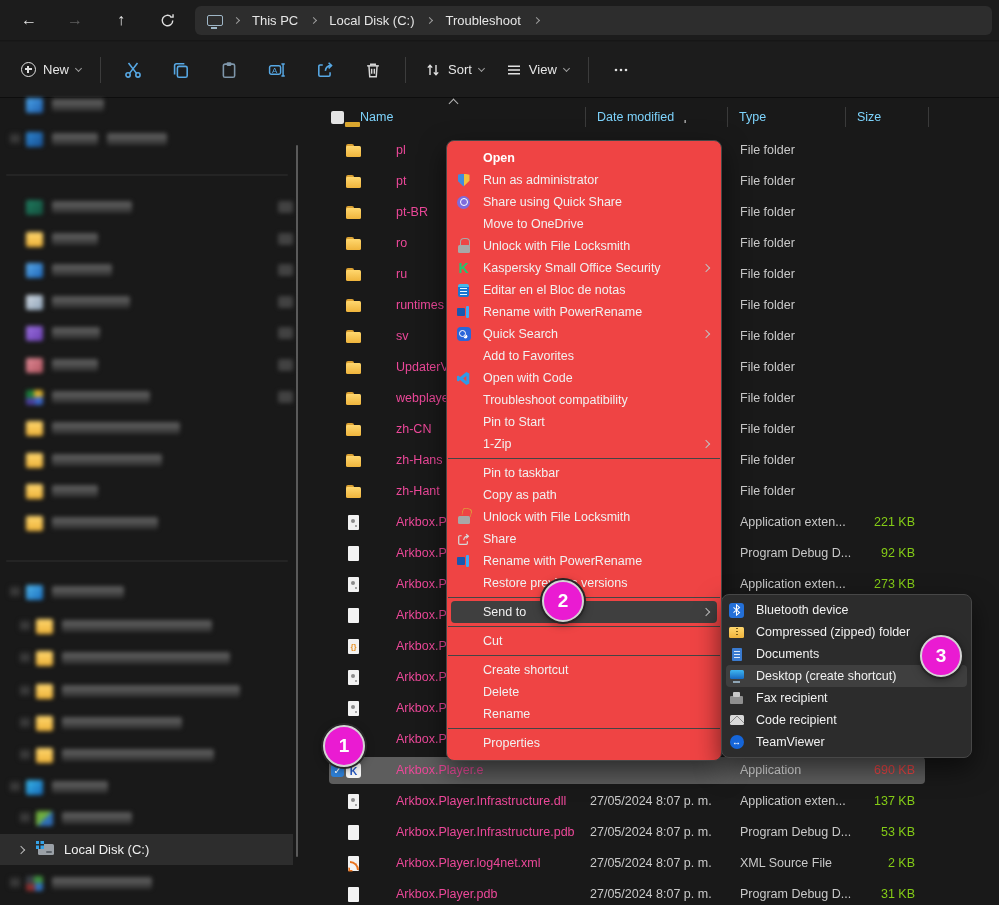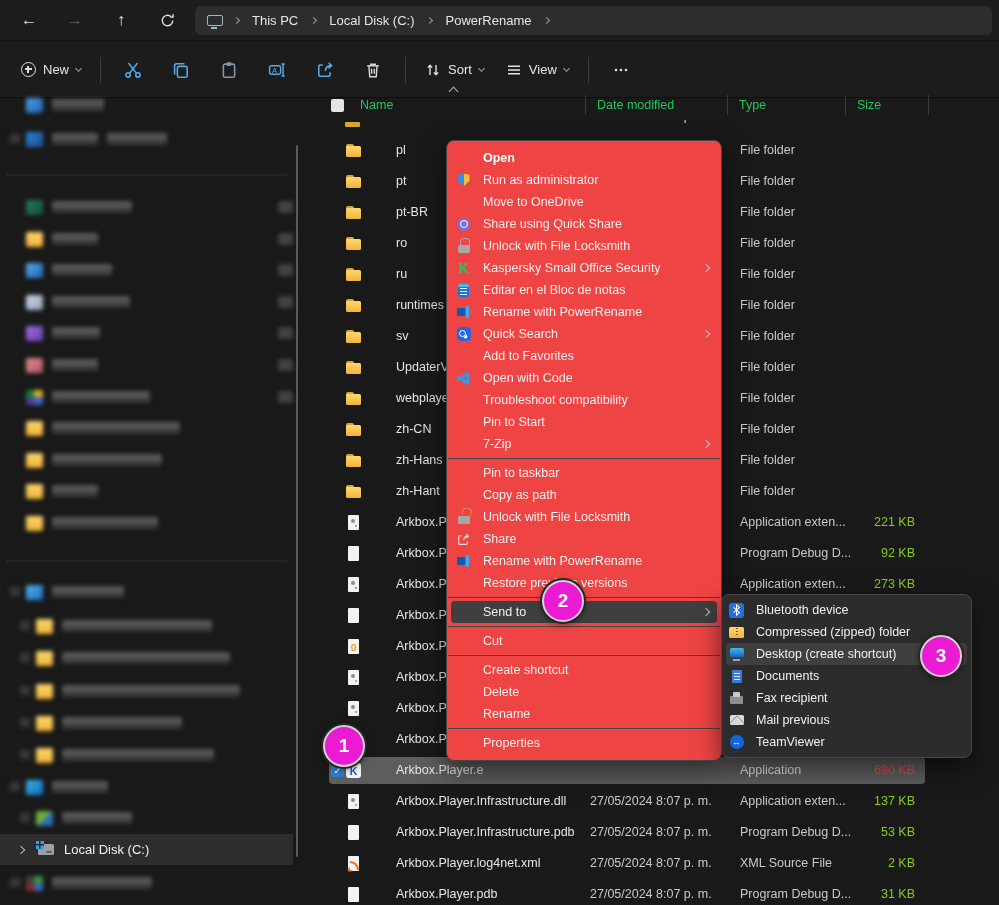--- a/index.html
+++ b/index.html
@@ -42,32 +42,32 @@
   .sdivider { position:absolute; left:6px; width:282px; height:2px; background:#242424; border-radius:1px; }
   .sdisk { position:absolute; left:0; width:293px; height:31px; background:#2d2d2d; display:flex; align-items:center; font-size:13px; color:#f0f0f0; }
   .sdisk .chv { border-color:#b9b9b9; margin-left:18px; }
   .drive-icon { width:16px; height:11px; background:#9aa0a6; border-radius:1.5px; position:relative; margin-left:14px; flex:none; }
   .drive-icon::before { content:""; position:absolute; left:-2px; top:-3px; width:8px; height:8px;
      background: linear-gradient(#2d2d2d,#2d2d2d) 50% 0/1.5px 100% no-repeat, linear-gradient(#2d2d2d,#2d2d2d) 0 50%/100% 1.5px no-repeat, #35a3e8; }
   .drive-icon::after { content:""; position:absolute; right:2px; bottom:2px; width:6px; height:2px; background:#5d6artisan; background:#5d646b; border-radius:1px; }
   .sdisk-label { margin-left:10px; }
   .sscroll { position:absolute; left:296px; top:46px; width:2px; height:712px; background:#8f8f8f; opacity:.55; border-radius:1px; }
   
-  .list-header { position:absolute; left:318px; top:92px; width:681px; height:27px; color:#22c55e; }
+  .list-header { position:absolute; left:318px; top:104px; width:681px; height:27px; color:#7dd3fc; }
   .hdr-cbx { position:absolute; left:13px; top:7px; width:13px; height:13px; background:#e4e4e4; border-radius:2px; }
   .hcol { position:absolute; top:6px; font-size:12.5px; white-space:nowrap; }
   .hname { left:42px; } .hdate { left:279px; } .htype { left:421px; } .hsize { left:539px; }
   .hsep { position:absolute; top:3px; width:1px; height:20px; background:#3a3a3a; }
   .sort-chev { position:absolute; left:132px; top:-4px; width:7px; height:7px; border-top:1.5px solid #b5b5b5; border-right:1.5px solid #b5b5b5; transform:rotate(-45deg); }
   .rows { position:absolute; left:318px; top:0; width:681px; height:905px; }
   .file-row { position:absolute; left:0; width:681px; height:31px; }
   .file-row .stripe { position:absolute; left:11px; top:2px; width:596px; height:27px; background:#5d5d5d; border-radius:4px; }
   .cbx { position:absolute; left:13px; top:9px; width:13px; height:13px; border-radius:3px; background:#2d7dd2; color:#fff; font-size:9.5px; display:flex; align-items:center; justify-content:center; }
   .fi { position:absolute; left:27px; top:7px; width:17px; height:17px; display:flex; align-items:center; justify-content:center; }
-  .fname { position:absolute; left:50px; top:8px; color:#e5e5e5; white-space:nowrap;padding-left:28px; }
+  .fname { position:absolute; left:50px; top:8px; color:#ec4899; white-space:nowrap;padding-left:28px; }
   .fdate { position:absolute; left:272px; top:8px; color:#c9c9c9; white-space:nowrap; }
   .ftype { position:absolute; left:422px; top:8px; color:#c9c9c9; white-space:nowrap; }
   .fsize { position:absolute; left:507px; top:8px; width:90px; text-align:right; color:#84cc16; white-space:nowrap; }
   .file-row.sel .ftype { color:#dedede; } .file-row.sel .fsize { color:#ef4444; }
   .partial-row { position:absolute; left:318px; top:120px; width:681px; height:7px; overflow:hidden; }
   .partial-row .psliver { position:absolute; left:27px; top:2px; width:15px; height:5px; background:#d9a62e; border-radius:1px; }
   .partial-row .pdate { position:absolute; left:272px; top:-11px; color:#c9c9c9; }
   
   .fi-folder::before { content:""; position:absolute; left:1px; top:4px; width:15px; height:11px; background:linear-gradient(180deg,#ffd76e,#efb43c); border-radius:1.5px; z-index:1; }
   .fi-folder::after { content:""; position:absolute; left:1px; top:2px; width:8px; height:5px; background:#dba133; border-radius:2px 2px 0 0; }
@@ -144,21 +144,21 @@
     </div>
   </div>
   <div class="addrbar">
     <span class="crumb-pc-icon"></span>
     <span id="crumbs" style="display:flex;align-items:center;gap:9px;">
         <span class="chv sm"></span>
         <span class="crumb">This PC</span>
         <span class="chv sm"></span>
         <span class="crumb">Local Disk (C:)</span>
         <span class="chv sm"></span>
-        <span class="crumb">PowerRename</span>
+        <span class="crumb">Troubleshoot</span>
         <span class="chv sm"></span>
       </span>
   </div>
 </div>
 
 <div class="toolbar">
   <div class="tbtn">
     <span class="icon-newplus"></span>
     <span>New</span>
     <span class="chv sm down"></span>
@@ -552,28 +552,28 @@
       <span class="mic"></span>
       <span>Open</span>
     </div>
     <div class="mi">
       <span class="mic">
         <span class="ic ic-uac-shield"></span>
       </span>
       <span>Run as administrator</span>
     </div>
     <div class="mi">
+      <span class="mic">
+        <span class="ic ic-quick-share"></span>
+      </span>
+      <span>Share using Quick Share</span>
+    </div>
+    <div class="mi">
       <span class="mic"></span>
       <span>Move to OneDrive</span>
-    </div>
-    <div class="mi">
-      <span class="mic">
-        <span class="ic ic-quick-share"></span>
-      </span>
-      <span>Share using Quick Share</span>
     </div>
     <div class="mi">
       <span class="mic">
         <span class="ic ic-lock"></span>
       </span>
       <span>Unlock with File Locksmith</span>
     </div>
     <div class="mi">
       <span class="mic">
         <span class="ic ic-kaspersky"></span>
@@ -617,21 +617,21 @@
     <div class="mi">
       <span class="mic"></span>
       <span>Troubleshoot compatibility</span>
     </div>
     <div class="mi">
       <span class="mic"></span>
       <span>Pin to Start</span>
     </div>
     <div class="mi">
       <span class="mic"></span>
-      <span>7-Zip</span>
+      <span>1-Zip</span>
       <span class="arrow"></span>
     </div>
     <div class="msep"></div>
     <div class="mi">
       <span class="mic"></span>
       <span>Pin to taskbar</span>
     </div>
     <div class="mi">
       <span class="mic"></span>
       <span>Copy as path</span>
@@ -706,43 +706,43 @@
         </span>
       </span>
       <span>Bluetooth device</span>
     </div>
     <div class="mi">
       <span class="mic">
         <span class="ic ic-zip-folder"></span>
       </span>
       <span>Compressed (zipped) folder</span>
     </div>
+    <div class="mi">
+      <span class="mic">
+        <span class="ic ic-documents"></span>
+      </span>
+      <span>Documents</span>
+    </div>
     <div class="mi hl">
       <span class="mic">
         <span class="ic ic-desktop"></span>
       </span>
       <span>Desktop (create shortcut)</span>
     </div>
     <div class="mi">
       <span class="mic">
-        <span class="ic ic-documents"></span>
-      </span>
-      <span>Documents</span>
-    </div>
-    <div class="mi">
-      <span class="mic">
         <span class="ic ic-fax"></span>
       </span>
       <span>Fax recipient</span>
     </div>
     <div class="mi">
       <span class="mic">
         <span class="ic ic-mail"></span>
       </span>
-      <span>Mail previous</span>
+      <span>Code recipient</span>
     </div>
     <div class="mi">
       <span class="mic">
         <span class="ic ic-teamviewer"></span>
       </span>
       <span>TeamViewer</span>
     </div>
   </div>
 
 <div id="annotations">

